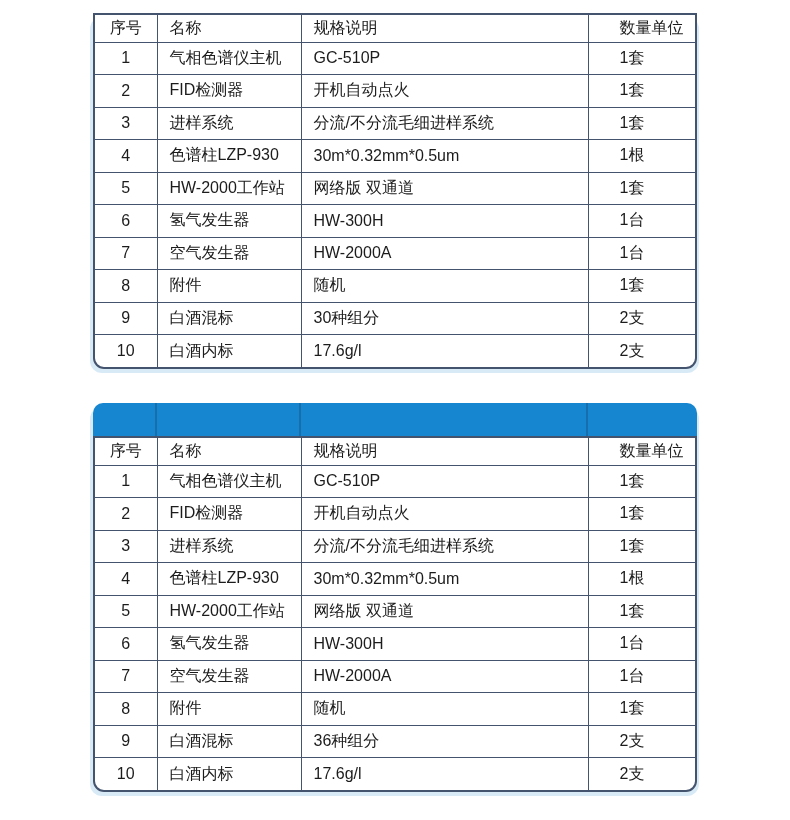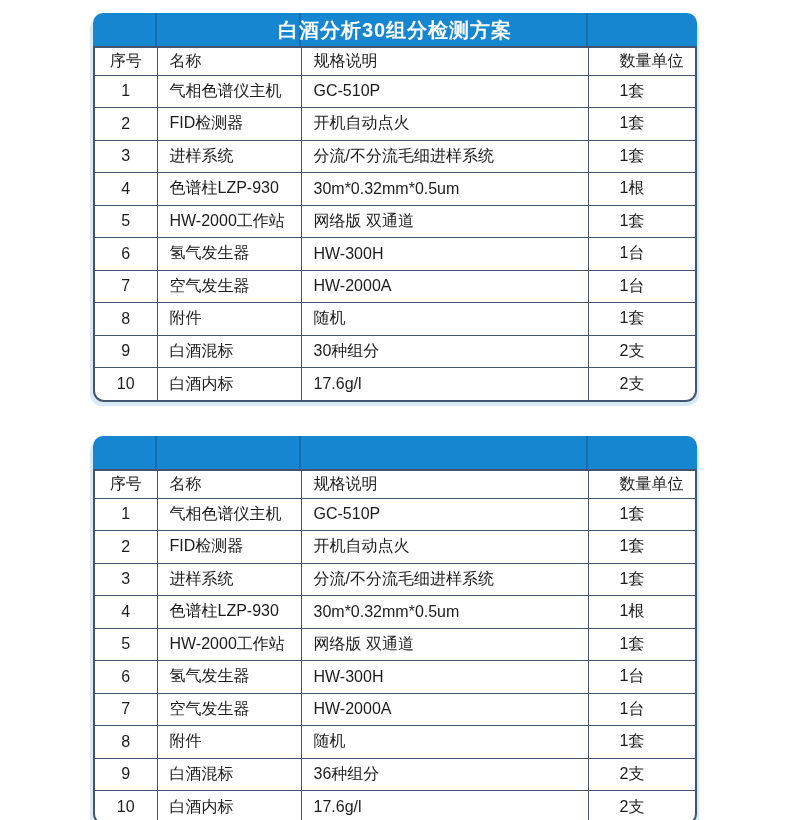--- a/index.html
+++ b/index.html
@@ -93,26 +93,20 @@
   col.c-name  { width: 144px; }
   col.c-spec  { width: 287px; }
   col.c-qty   { width: 111px; }
 </style>
 </head>
 <body>
 
 <div class="page">
 
   <div class="table-card">
-    <div class="banner">
-      <div class="banner-divider d1"></div>
-      <div class="banner-divider d2"></div>
-      <div class="banner-divider d3"></div>
-      <span class="banner-title">白酒分析30组分检测方案</span>
-    </div>
     <div class="table-wrap">
       <table class="spec-table">
         <colgroup>
           <col class="c-index">
             <col class="c-name">
             <col class="c-spec">
             <col class="c-qty">
         </colgroup>
         <thead>
           <tr>

